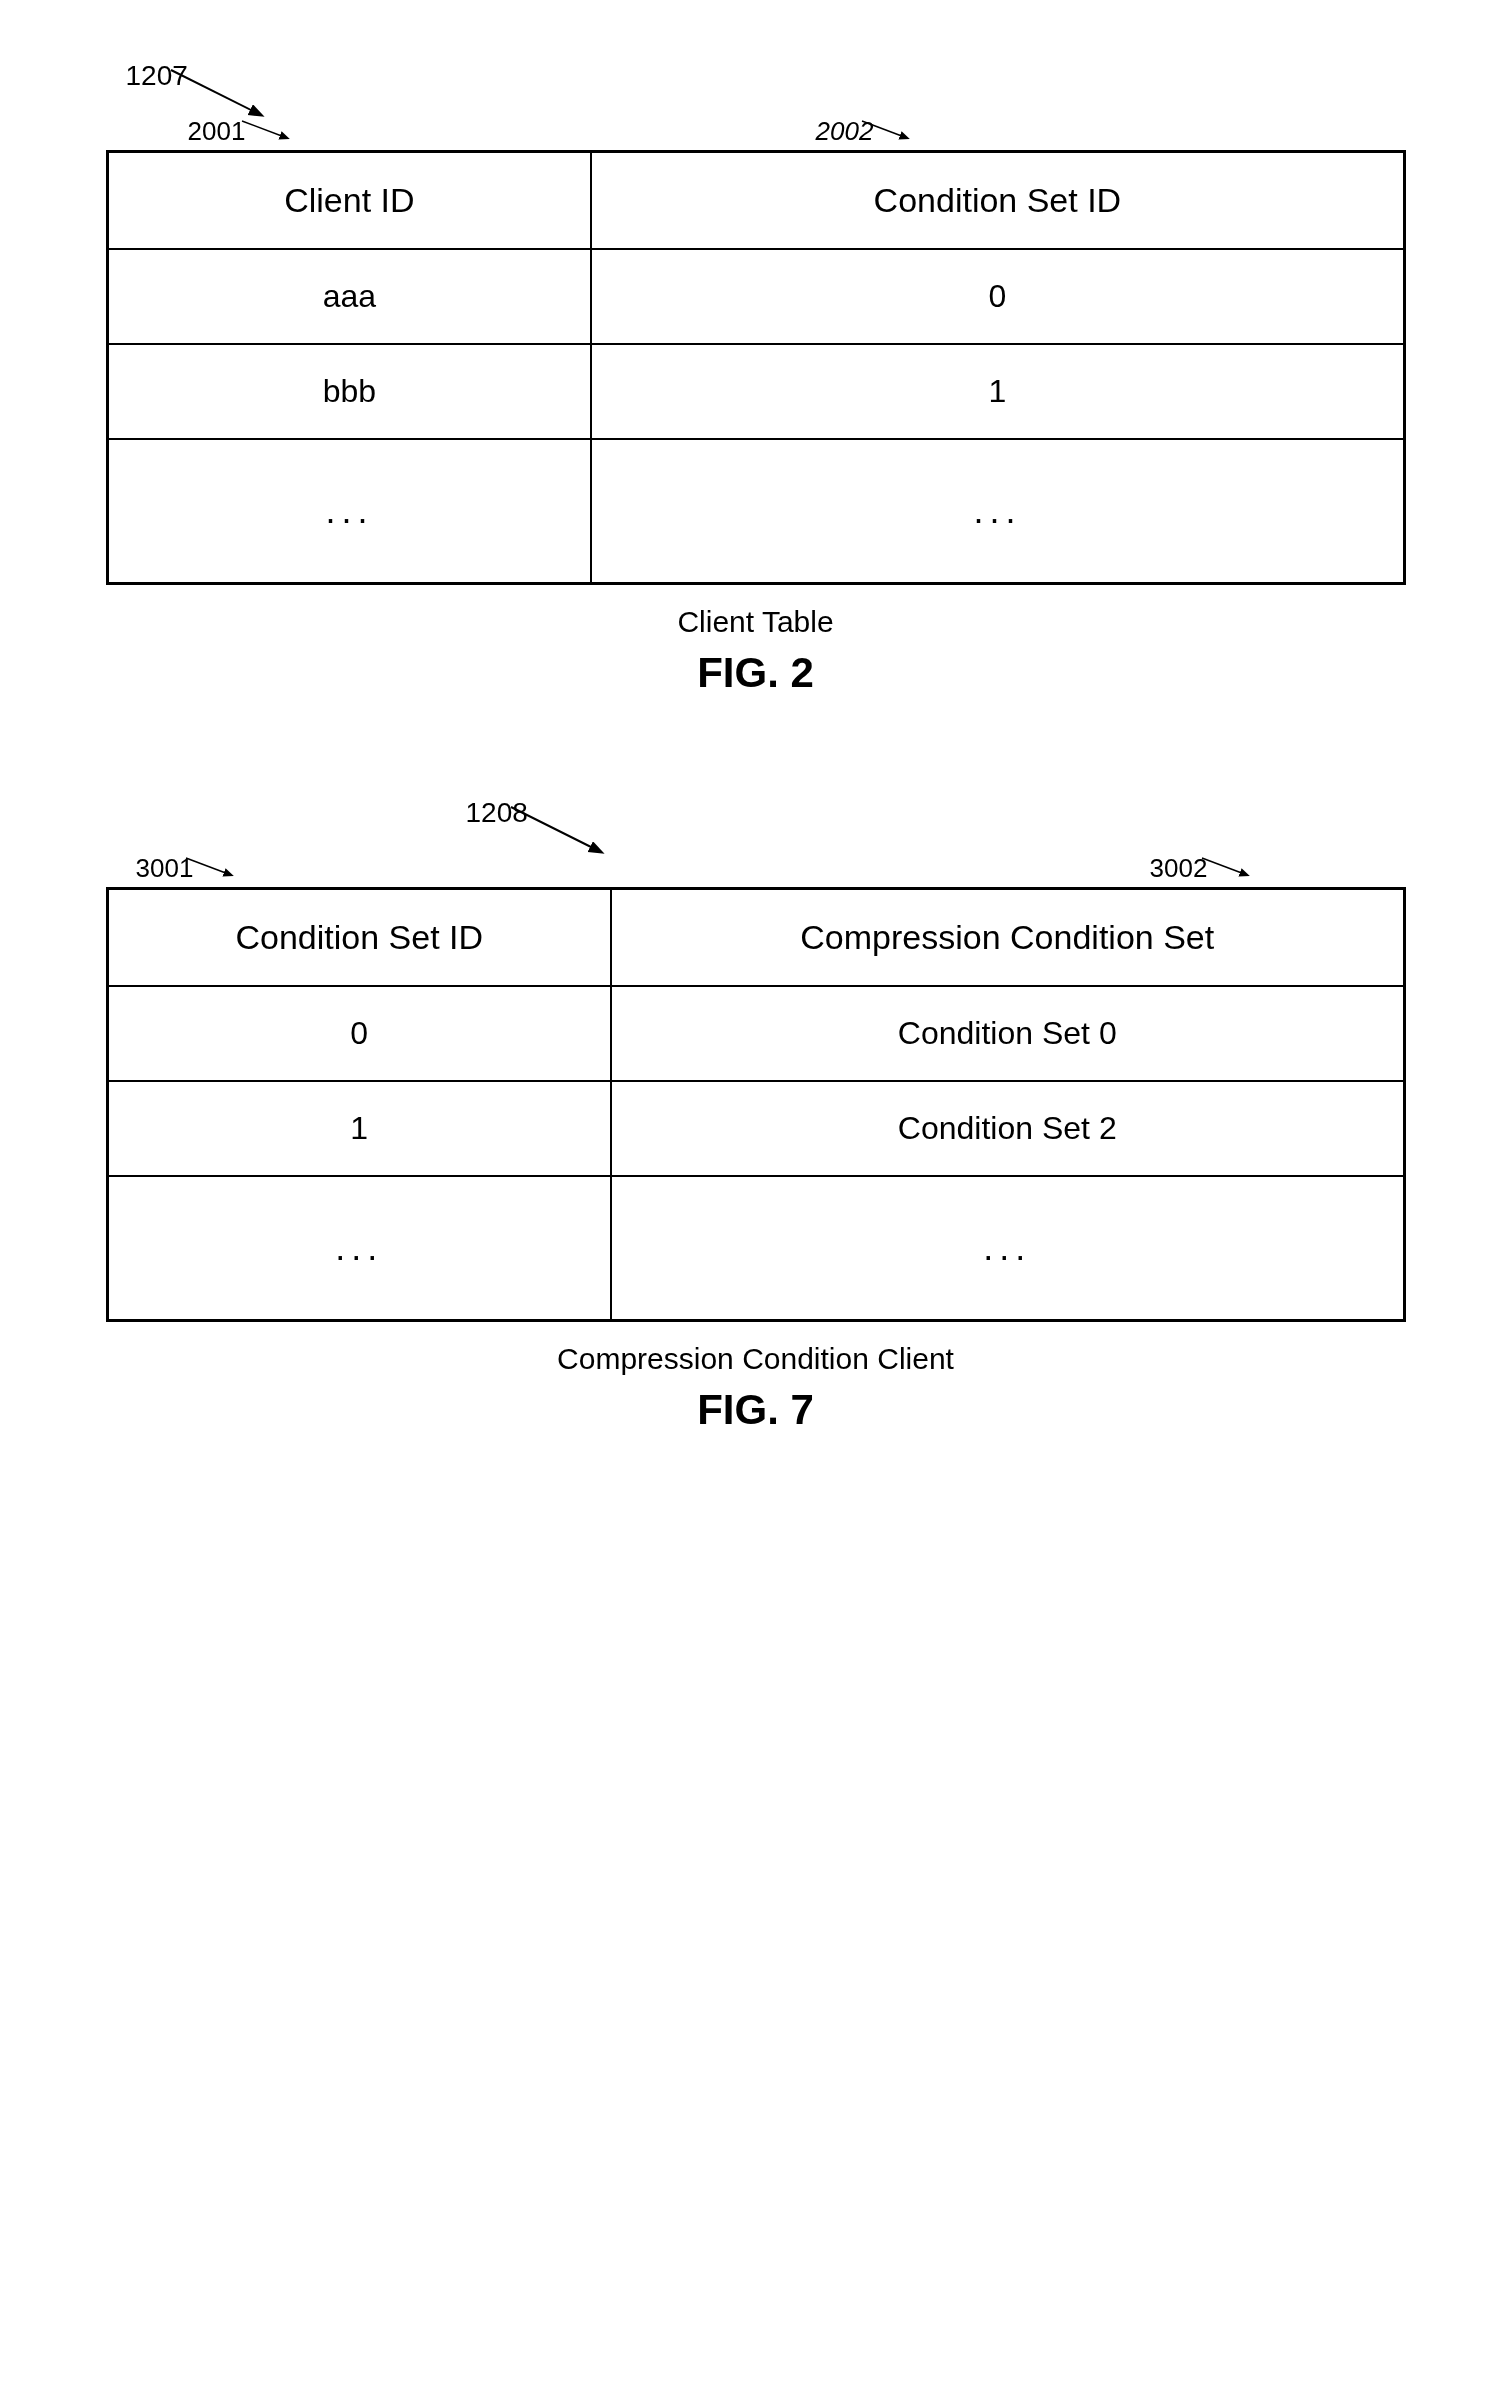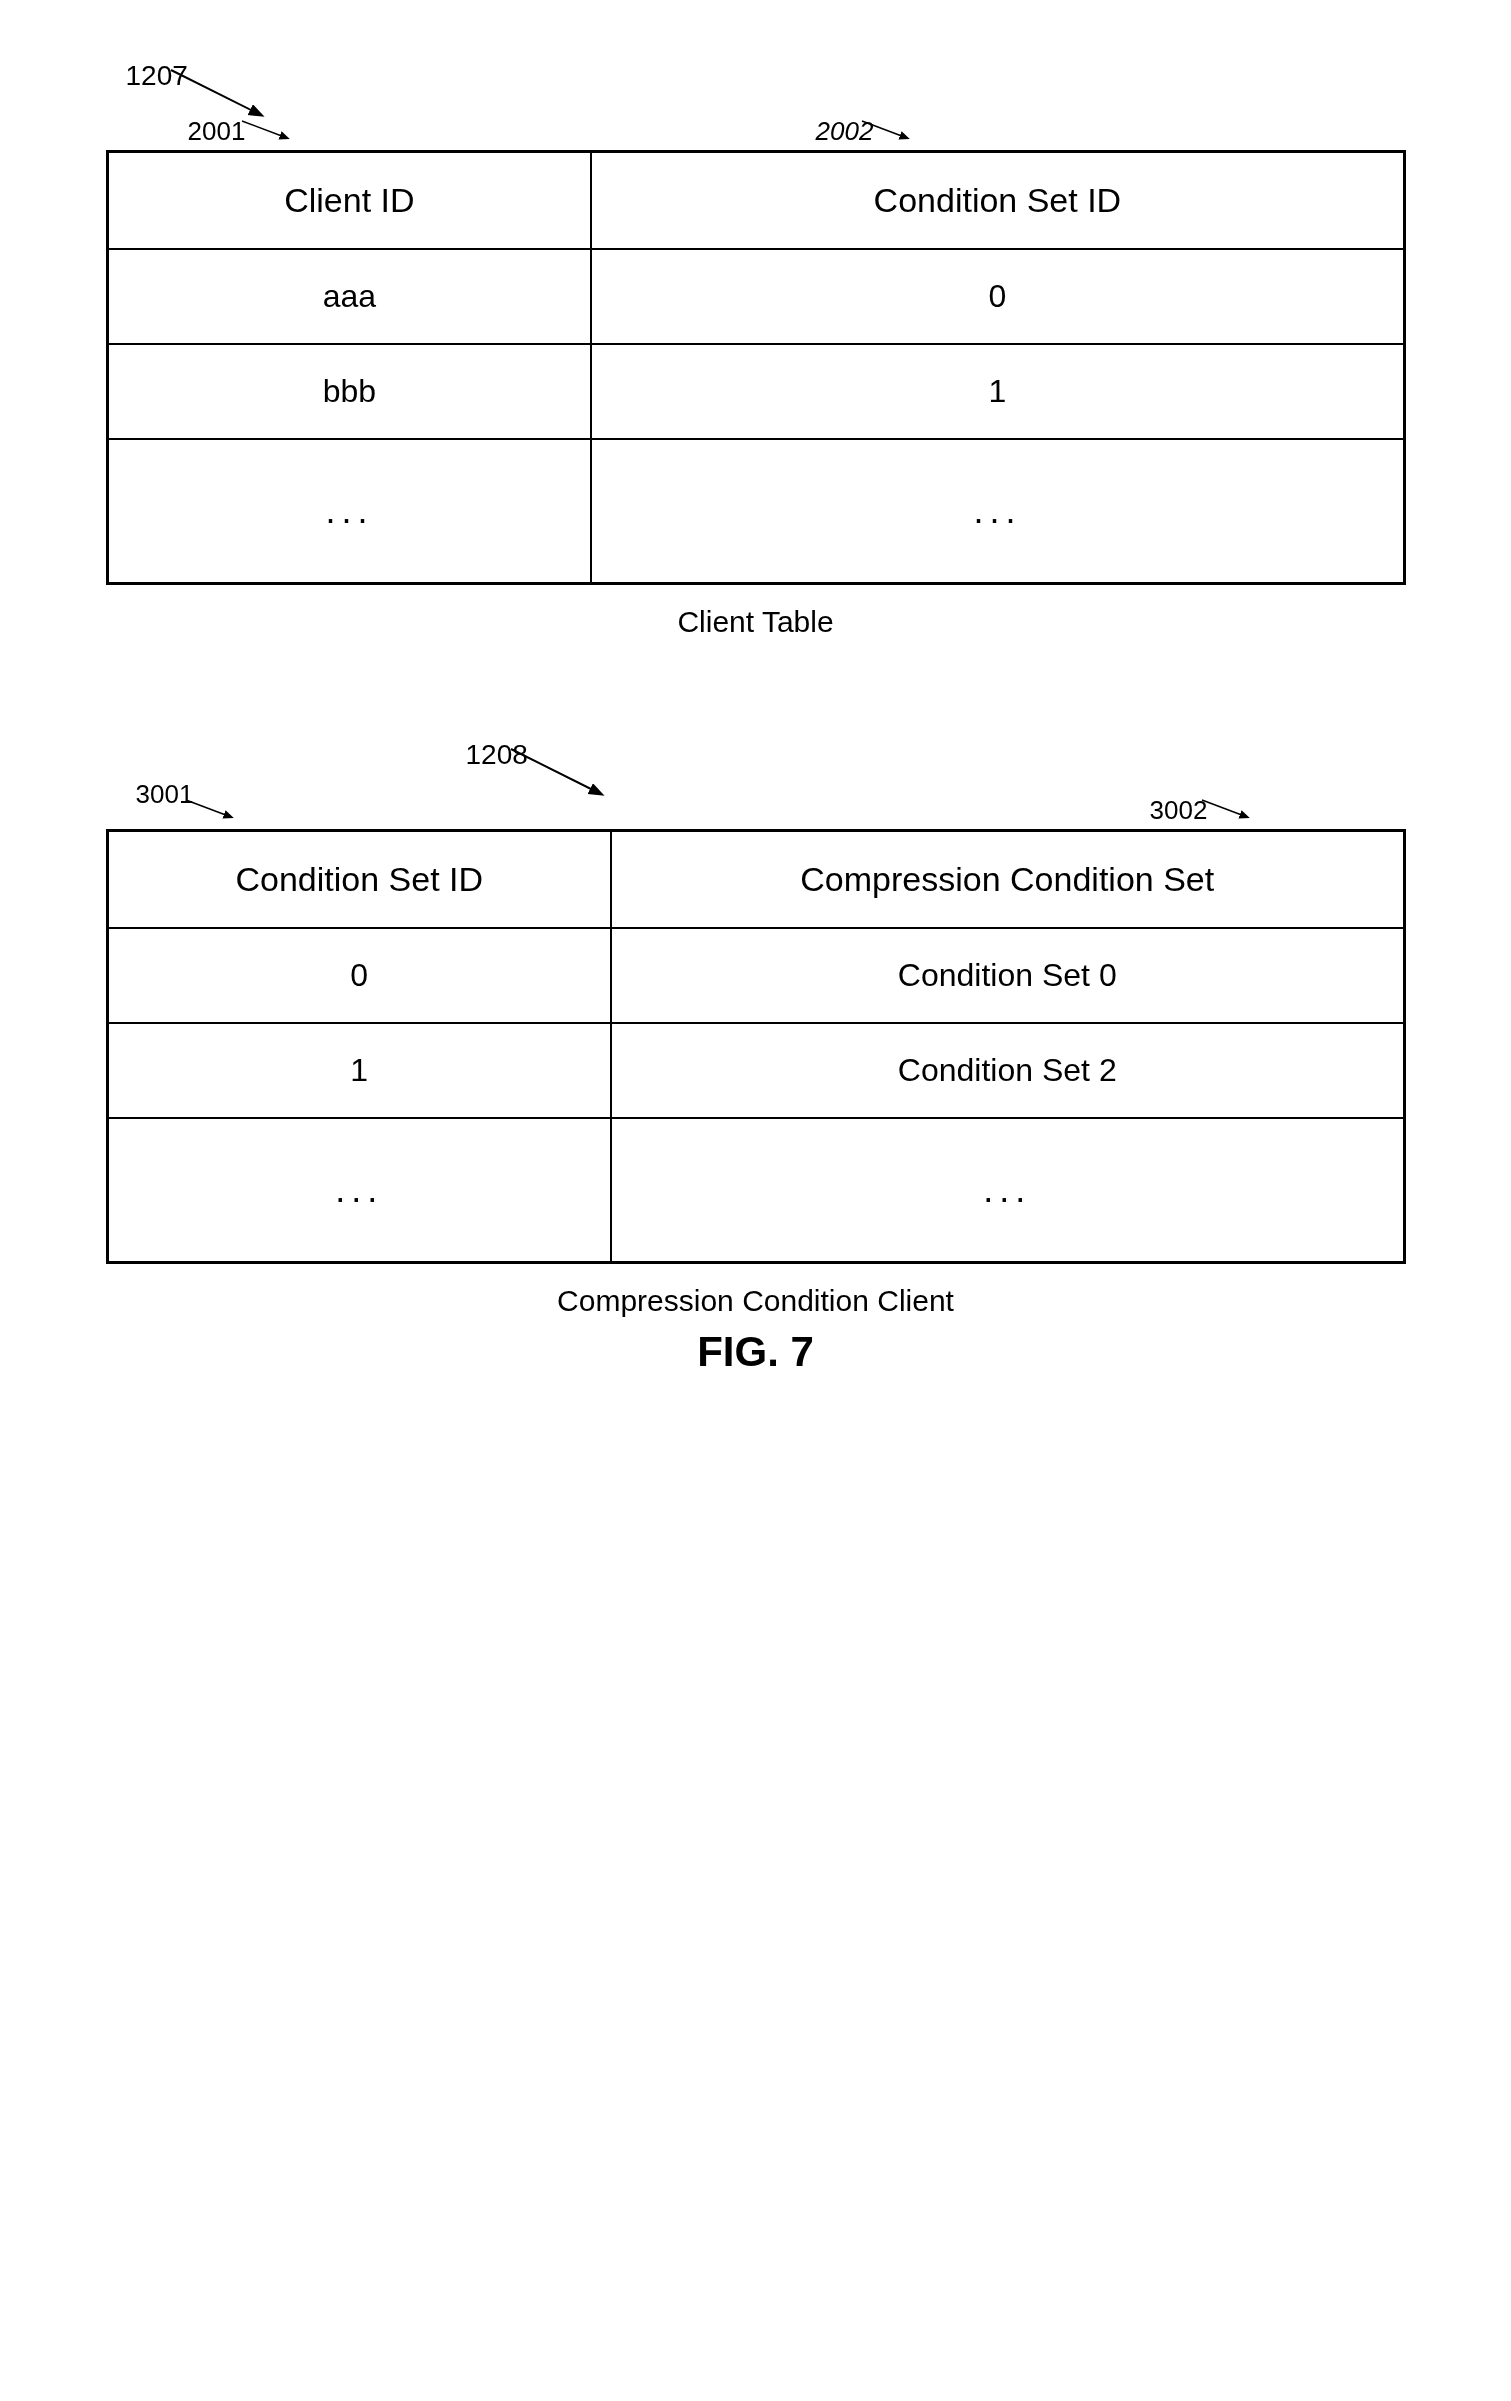--- a/index.html
+++ b/index.html
@@ -134,36 +134,37 @@
         <td>1</td>
       </tr>
       <tr>
         <td class="dots-cell">...</td>
         <td class="dots-cell">...</td>
       </tr>
     </tbody>
   </table>
 
   <div class="caption-text">Client Table</div>
+  <div class="fig-label">FIG. 2</div>
 </div>
 
 <div class="figure2-section" style="margin-top: 60px;">
 
   <div style="position:relative; height: 90px;">
     <span class="main-ref-label" style="left: 360px; top: 0px;">1208</span>
     <svg style="position:absolute; left: 395px; top: 0px;" width="160" height="80">
       <path d="M 10 10 L 100 55" stroke="#000" stroke-width="2" fill="none" marker-end="url(#arr4)"></path>
       <defs>
         <marker id="arr4" markerWidth="8" markerHeight="8" refX="6" refY="3" orient="auto">
           <path d="M0,0 L0,6 L8,3 z" fill="#000"></path>
         </marker>
       </defs>
     </svg>
 
-    <span class="col-ref-label" style="left: 30px; top: 40px;">3001</span>
+    <span class="col-ref-label" style="left: 30px; top: 56px;">3001</span>
     <svg style="position:absolute; left: 70px; top: 56px;" width="80" height="30">
       <path d="M 10 5 L 55 22" stroke="#000" stroke-width="1.5" fill="none" marker-end="url(#arr5)"></path>
       <defs>
         <marker id="arr5" markerWidth="7" markerHeight="7" refX="5" refY="3" orient="auto">
           <path d="M0,0 L0,6 L7,3 z" fill="#000"></path>
         </marker>
       </defs>
     </svg>
 
     <span class="col-ref-label" style="left: 1012px; top: 56px; margin-left: 32px;">3002</span>

